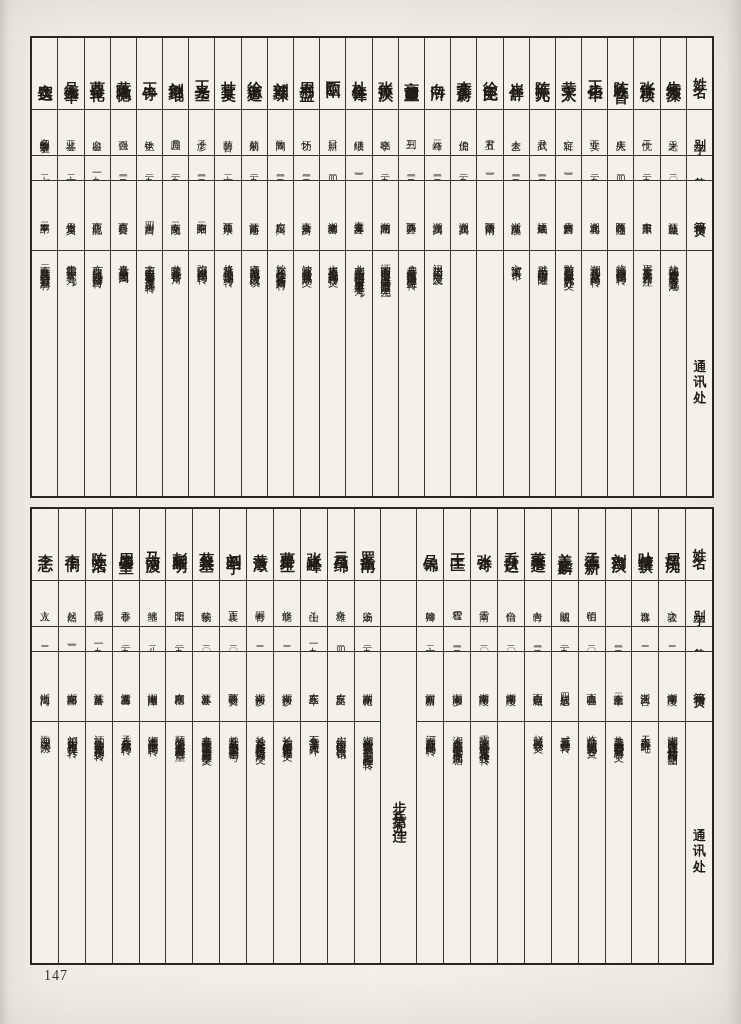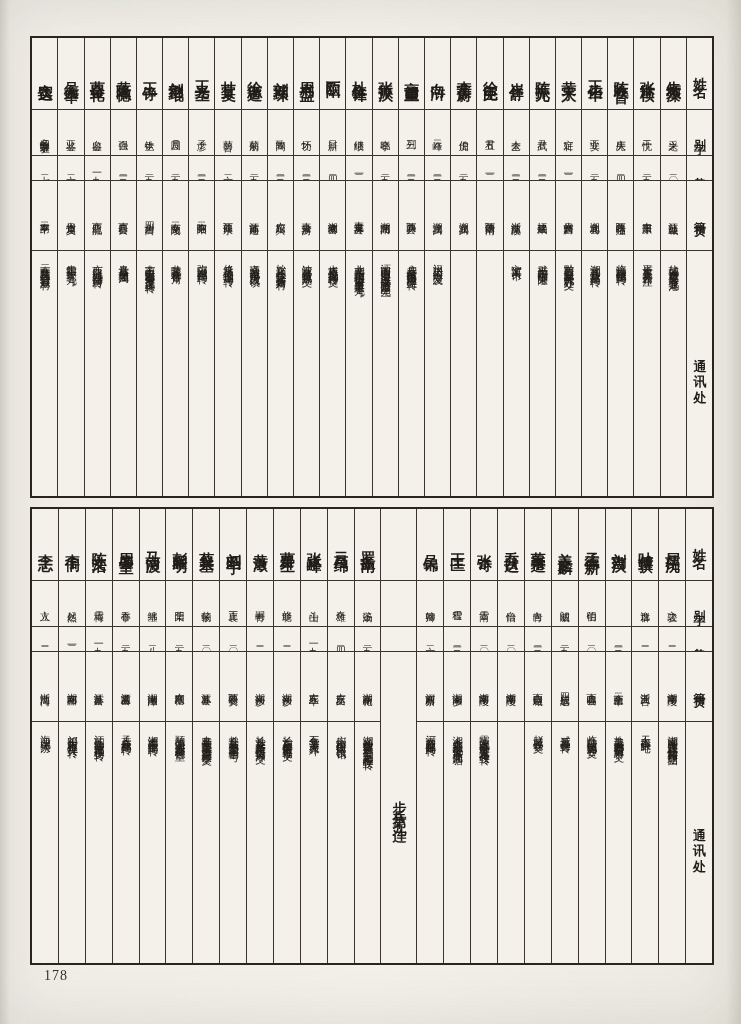--- a/index.html
+++ b/index.html
@@ -929,14 +929,14 @@
         </div>
         <div class="cell c-native">
           <span class="vtext t-small">浙江海门</span>
         </div>
         <div class="cell c-addr">
           <span class="vtext t-addr">海门北岸大汾</span>
         </div>
       </div>
     </div>
 
-  <div class="page-number">178</div>
+  <div class="page-number">147</div>
 </div>
 
 </body></html>

